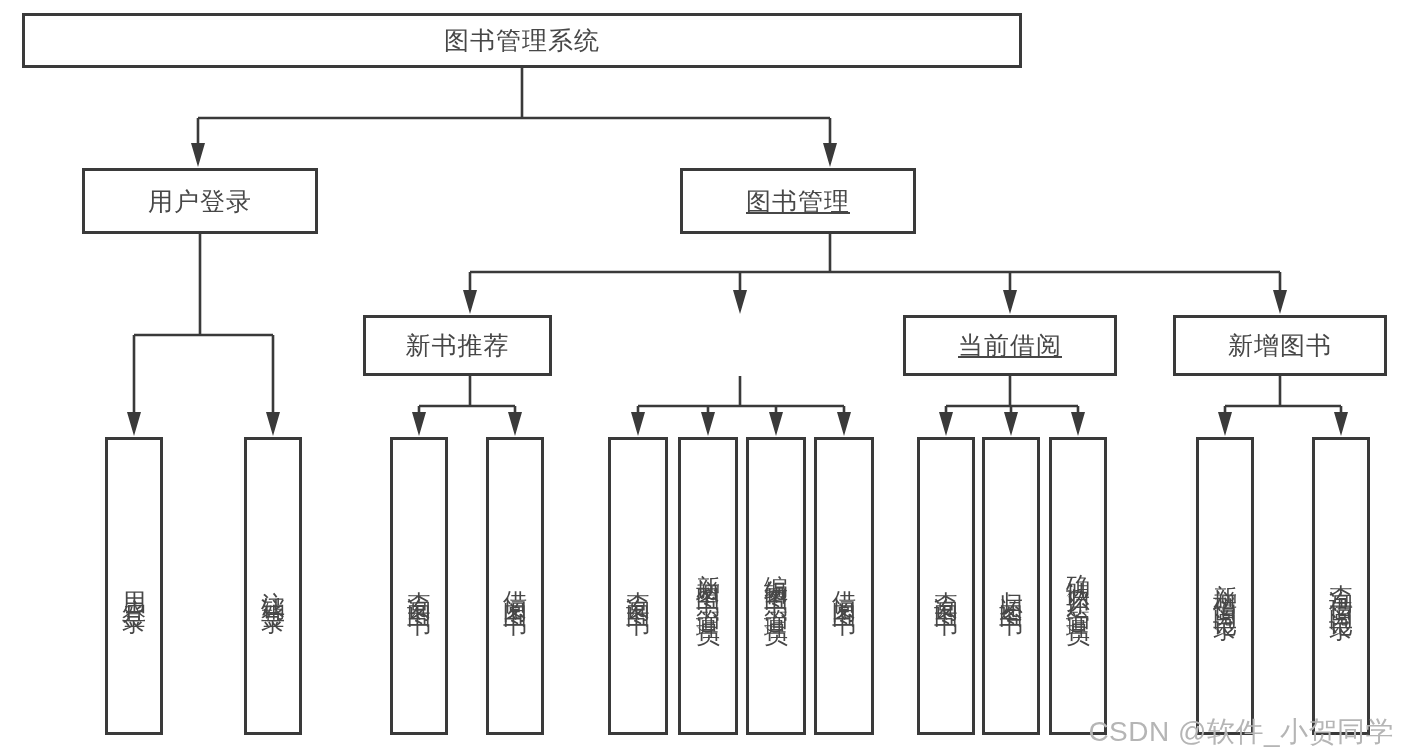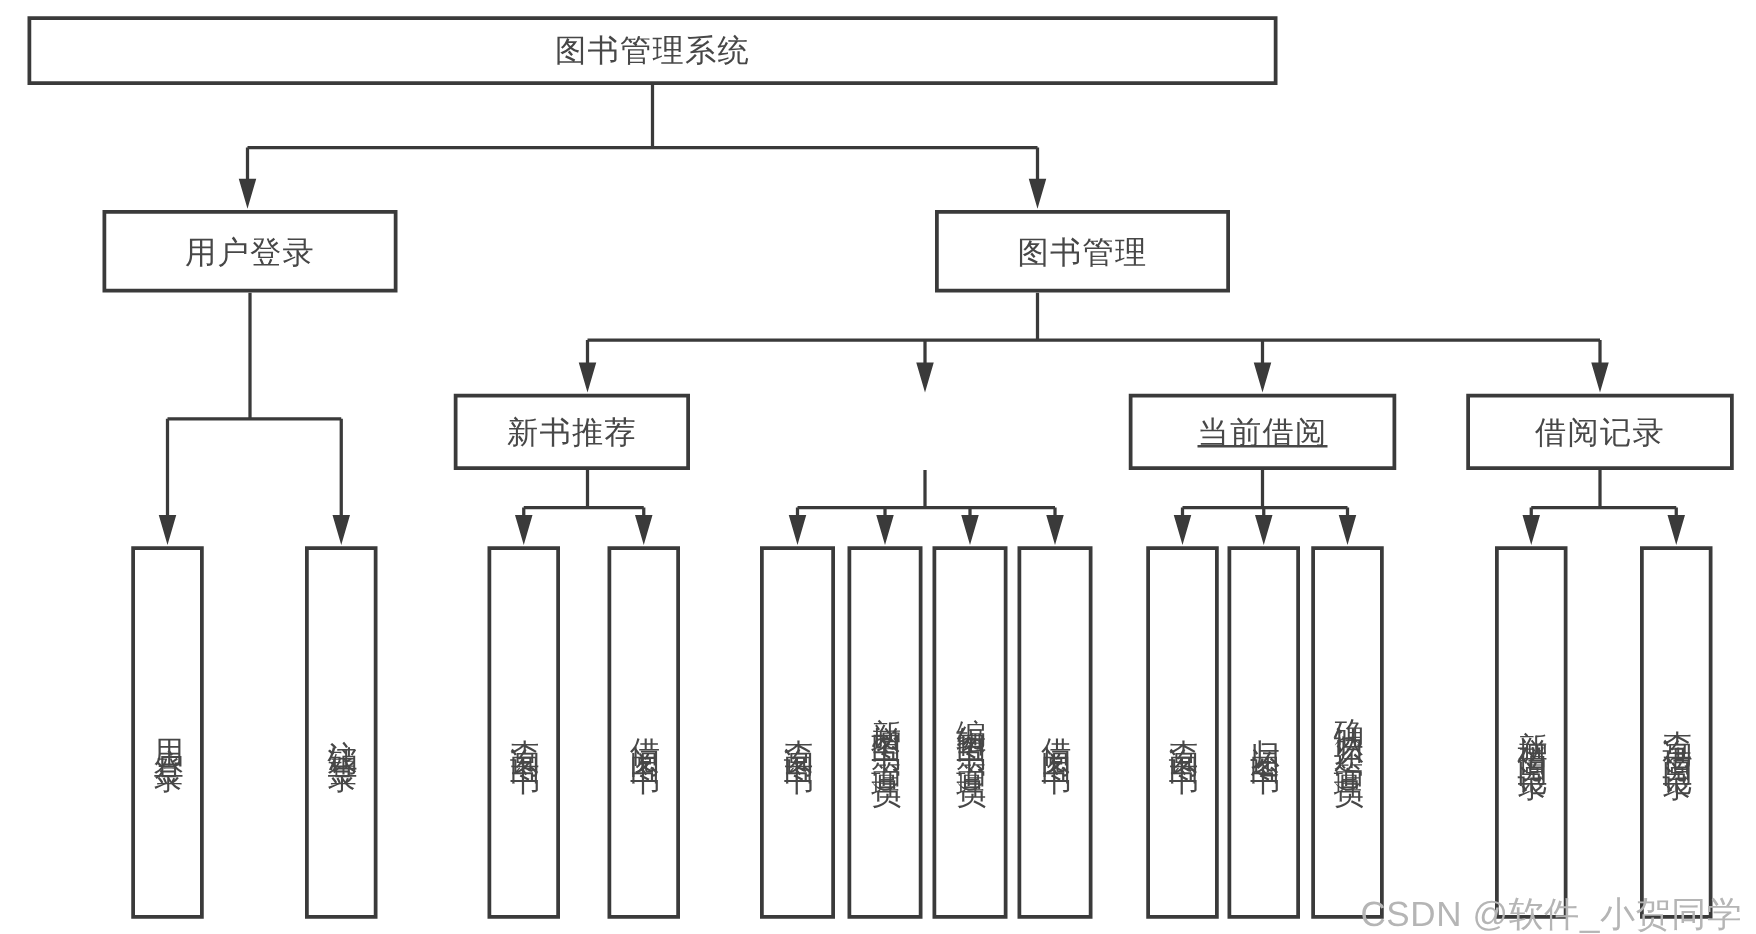--- a/index.html
+++ b/index.html
@@ -31,21 +31,21 @@
   .vbox { font-size: 24px; }
   .vbox .vtext {
     writing-mode: vertical-rl;
     letter-spacing: 7px;
     line-height: 1;
     white-space: nowrap;
   }
   
   .n-root  { left: 22px;   top: 13px;  width: 1000px; height: 55px; }
   .n-login { left: 82px;   top: 168px; width: 236px;  height: 66px; }
-  .n-mgmt  { left: 748px;  top: 168px; width: 236px;  height: 66px; }
+  .n-mgmt  { left: 680px;  top: 168px; width: 236px;  height: 66px; text-decoration: underline; }
   .n-l3a   { left: 363px;  top: 315px; width: 189px;  height: 61px; }
   .n-l3b   { left: 632px;  top: 315px; width: 216px;  height: 61px; }
   .n-l3c   { left: 903px;  top: 315px; width: 214px;  height: 61px; text-decoration: underline; }
   .n-l3d   { left: 1173px; top: 315px; width: 214px;  height: 61px; }
   
   .leaf { top: 437px; height: 298px; width: 58px; }
   .lf-g1a { left: 105px; }
   .lf-g1b { left: 244px; }
   .lf-g2a { left: 390px; }
   .lf-g2b { left: 486px; }
@@ -105,21 +105,21 @@
     <span>图书管理</span>
   </div>
 
   <div class="node hbox n-l3a">
     <span>新书推荐</span>
   </div>
   <div class="node hbox n-l3c">
     <span>当前借阅</span>
   </div>
   <div class="node hbox n-l3d">
-    <span>借阅记录</span>
+    <span>新增图书</span>
   </div>
 
   <div class="node vbox leaf lf-g1a">
     <span class="vtext">用户登录</span>
   </div>
   <div class="node vbox leaf lf-g1b">
     <span class="vtext">注销登录</span>
   </div>
 
   <div class="node vbox leaf lf-g2a">

